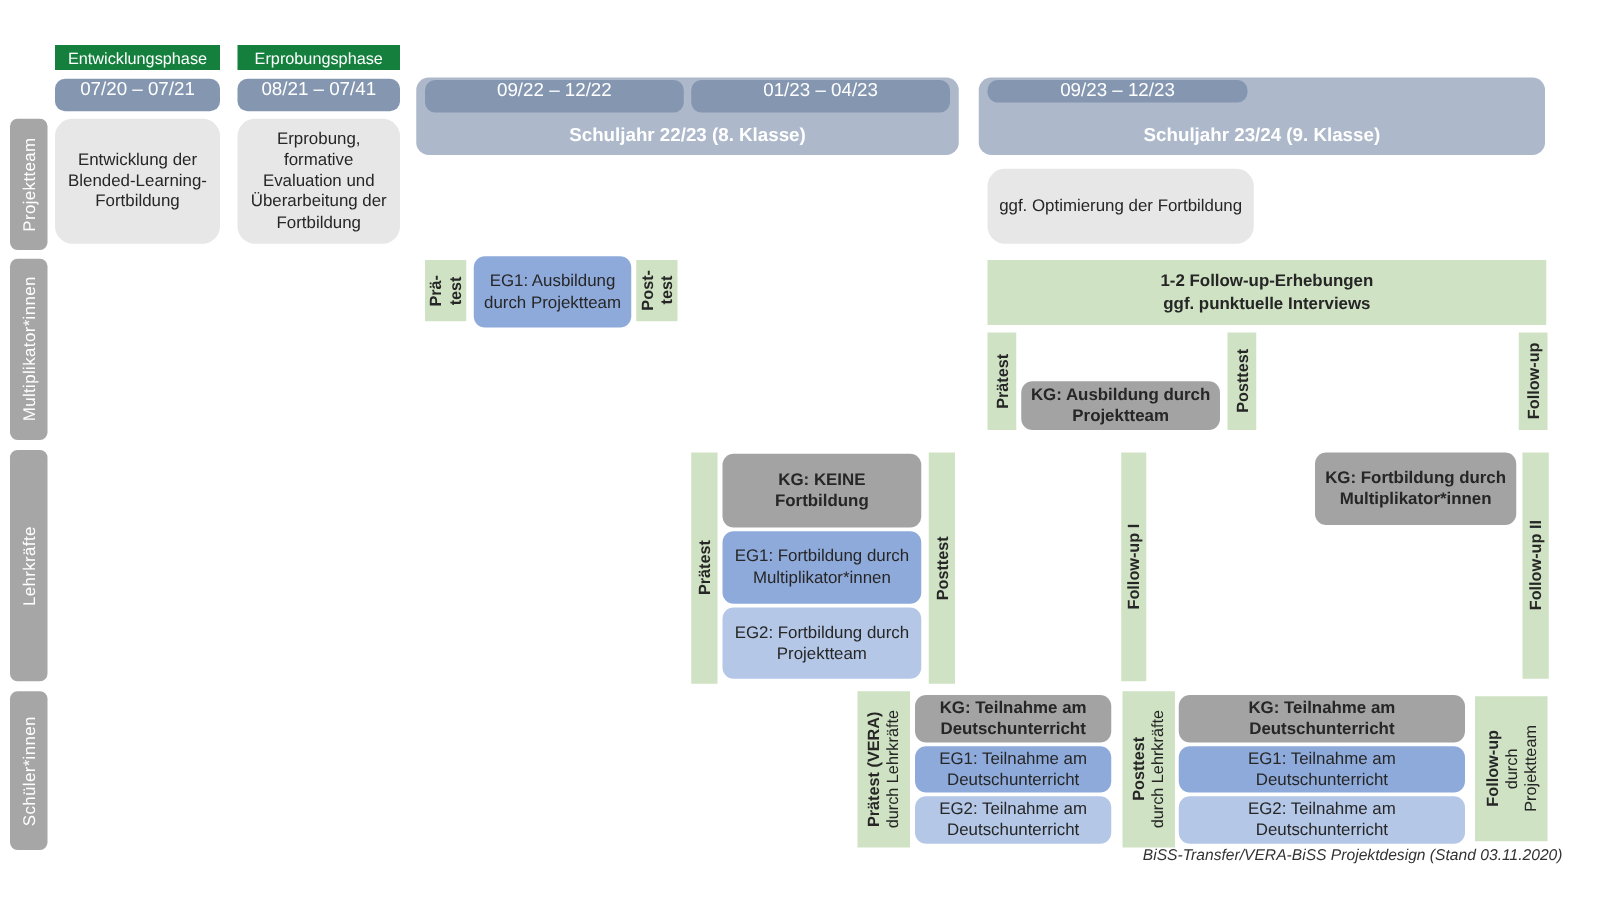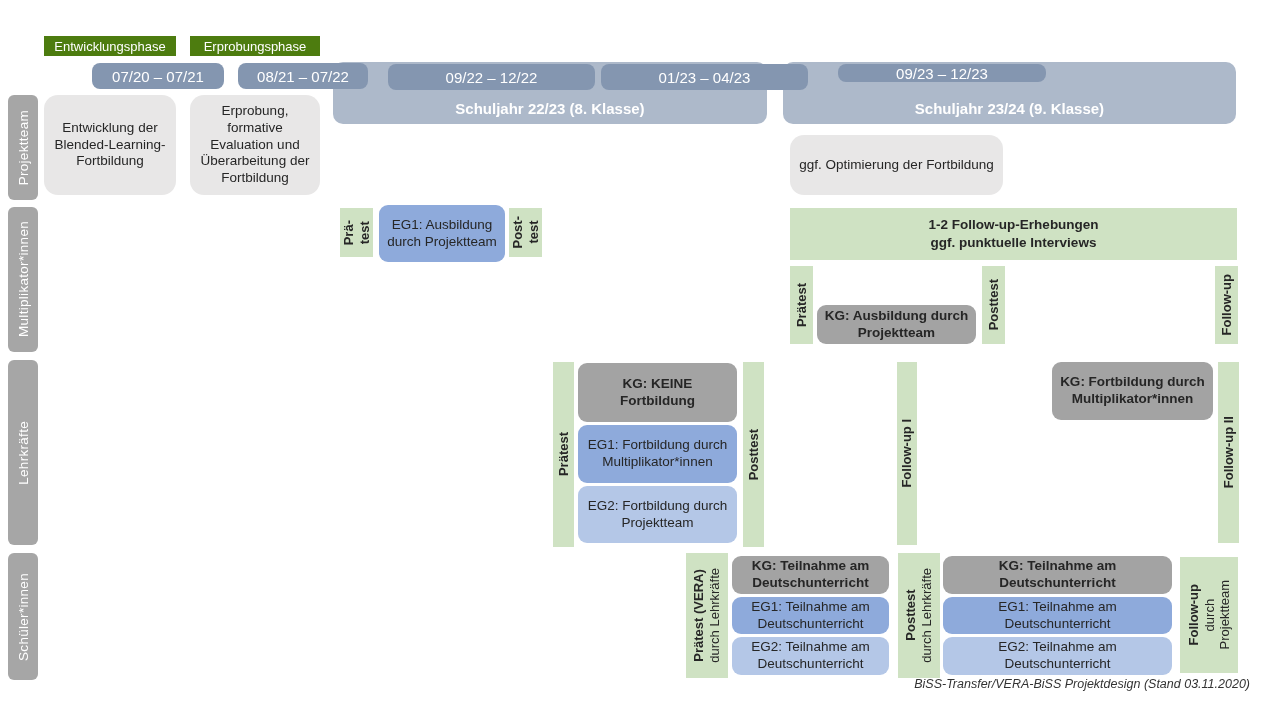--- a/index.html
+++ b/index.html
@@ -2,23 +2,23 @@
 <html lang="de"><head>
 <meta charset="utf-8">
 <style>
   html,body{margin:0;padding:0;background:#fff;}
   #stage{
     position:relative;width:1280px;height:720px;background:#ffffff;overflow:hidden;
     font-family:"Liberation Sans",sans-serif;color:#262626;
   }
   .abs{position:absolute;box-sizing:border-box;}
   
-  .hdr{background:#4d7c0f;color:#ffffff;font-size:13px;display:flex;align-items:center;justify-content:center;}
+  .hdr{background:#15803d;color:#ffffff;font-size:13px;display:flex;align-items:center;justify-content:center;}
   .rail{background:#a6a6a6;color:#ffffff;border-radius:6px;display:flex;align-items:center;justify-content:center;}
-  .date{background:#8496b0;color:#ffffff;border-radius:8px;font-size:15px;display:flex;align-items:center;justify-content:center;margin-left:48px;}
+  .date{background:#8496b0;color:#ffffff;border-radius:8px;font-size:15px;display:flex;align-items:flex-start;justify-content:center;}
   .syc{background:#adb9ca;color:#ffffff;border-radius:10px;display:flex;align-items:flex-end;justify-content:center;font-weight:bold;font-size:15px;padding-bottom:7px;}
   .softbox{background:#e8e7e7;border-radius:14px;}
   .kg{background:#a3a3a3;border-radius:9px;font-weight:bold;}
   .eg1{background:#8eaadb;border-radius:9px;}
   .eg2{background:#b4c7e7;border-radius:9px;}
   .green{background:#cfe2c3;}
   .cell{display:flex;align-items:center;justify-content:center;text-align:center;font-size:13.5px;line-height:1.25;padding:3px 7px;}
   .bold{font-weight:bold;}
   
   .vbox{display:flex;align-items:center;justify-content:center;}
@@ -44,21 +44,21 @@
     <span>Schuljahr 22/23 (8. Klasse)</span>
   </div>
   <div class="abs syc" style="left:783px;top:62px;width:453px;height:62px">
     <span>Schuljahr 23/24 (9. Klasse)</span>
   </div>
 
   <div class="abs date" style="left:44px;top:63px;width:132px;height:26px">
     <span>07/20 – 07/21</span>
   </div>
   <div class="abs date" style="left:190px;top:63px;width:130px;height:26px">
-    <span>08/21 – 07/22</span>
+    <span>08/21 – 07/41</span>
   </div>
   <div class="abs date" style="left:340px;top:64px;width:207px;height:26px">
     <span>09/22 – 12/22</span>
   </div>
   <div class="abs date" style="left:553px;top:64px;width:207px;height:26px">
     <span>01/23 – 04/23</span>
   </div>
   <div class="abs date" style="left:790px;top:64px;width:208px;height:18px">
     <span>09/23 – 12/23</span>
   </div>

